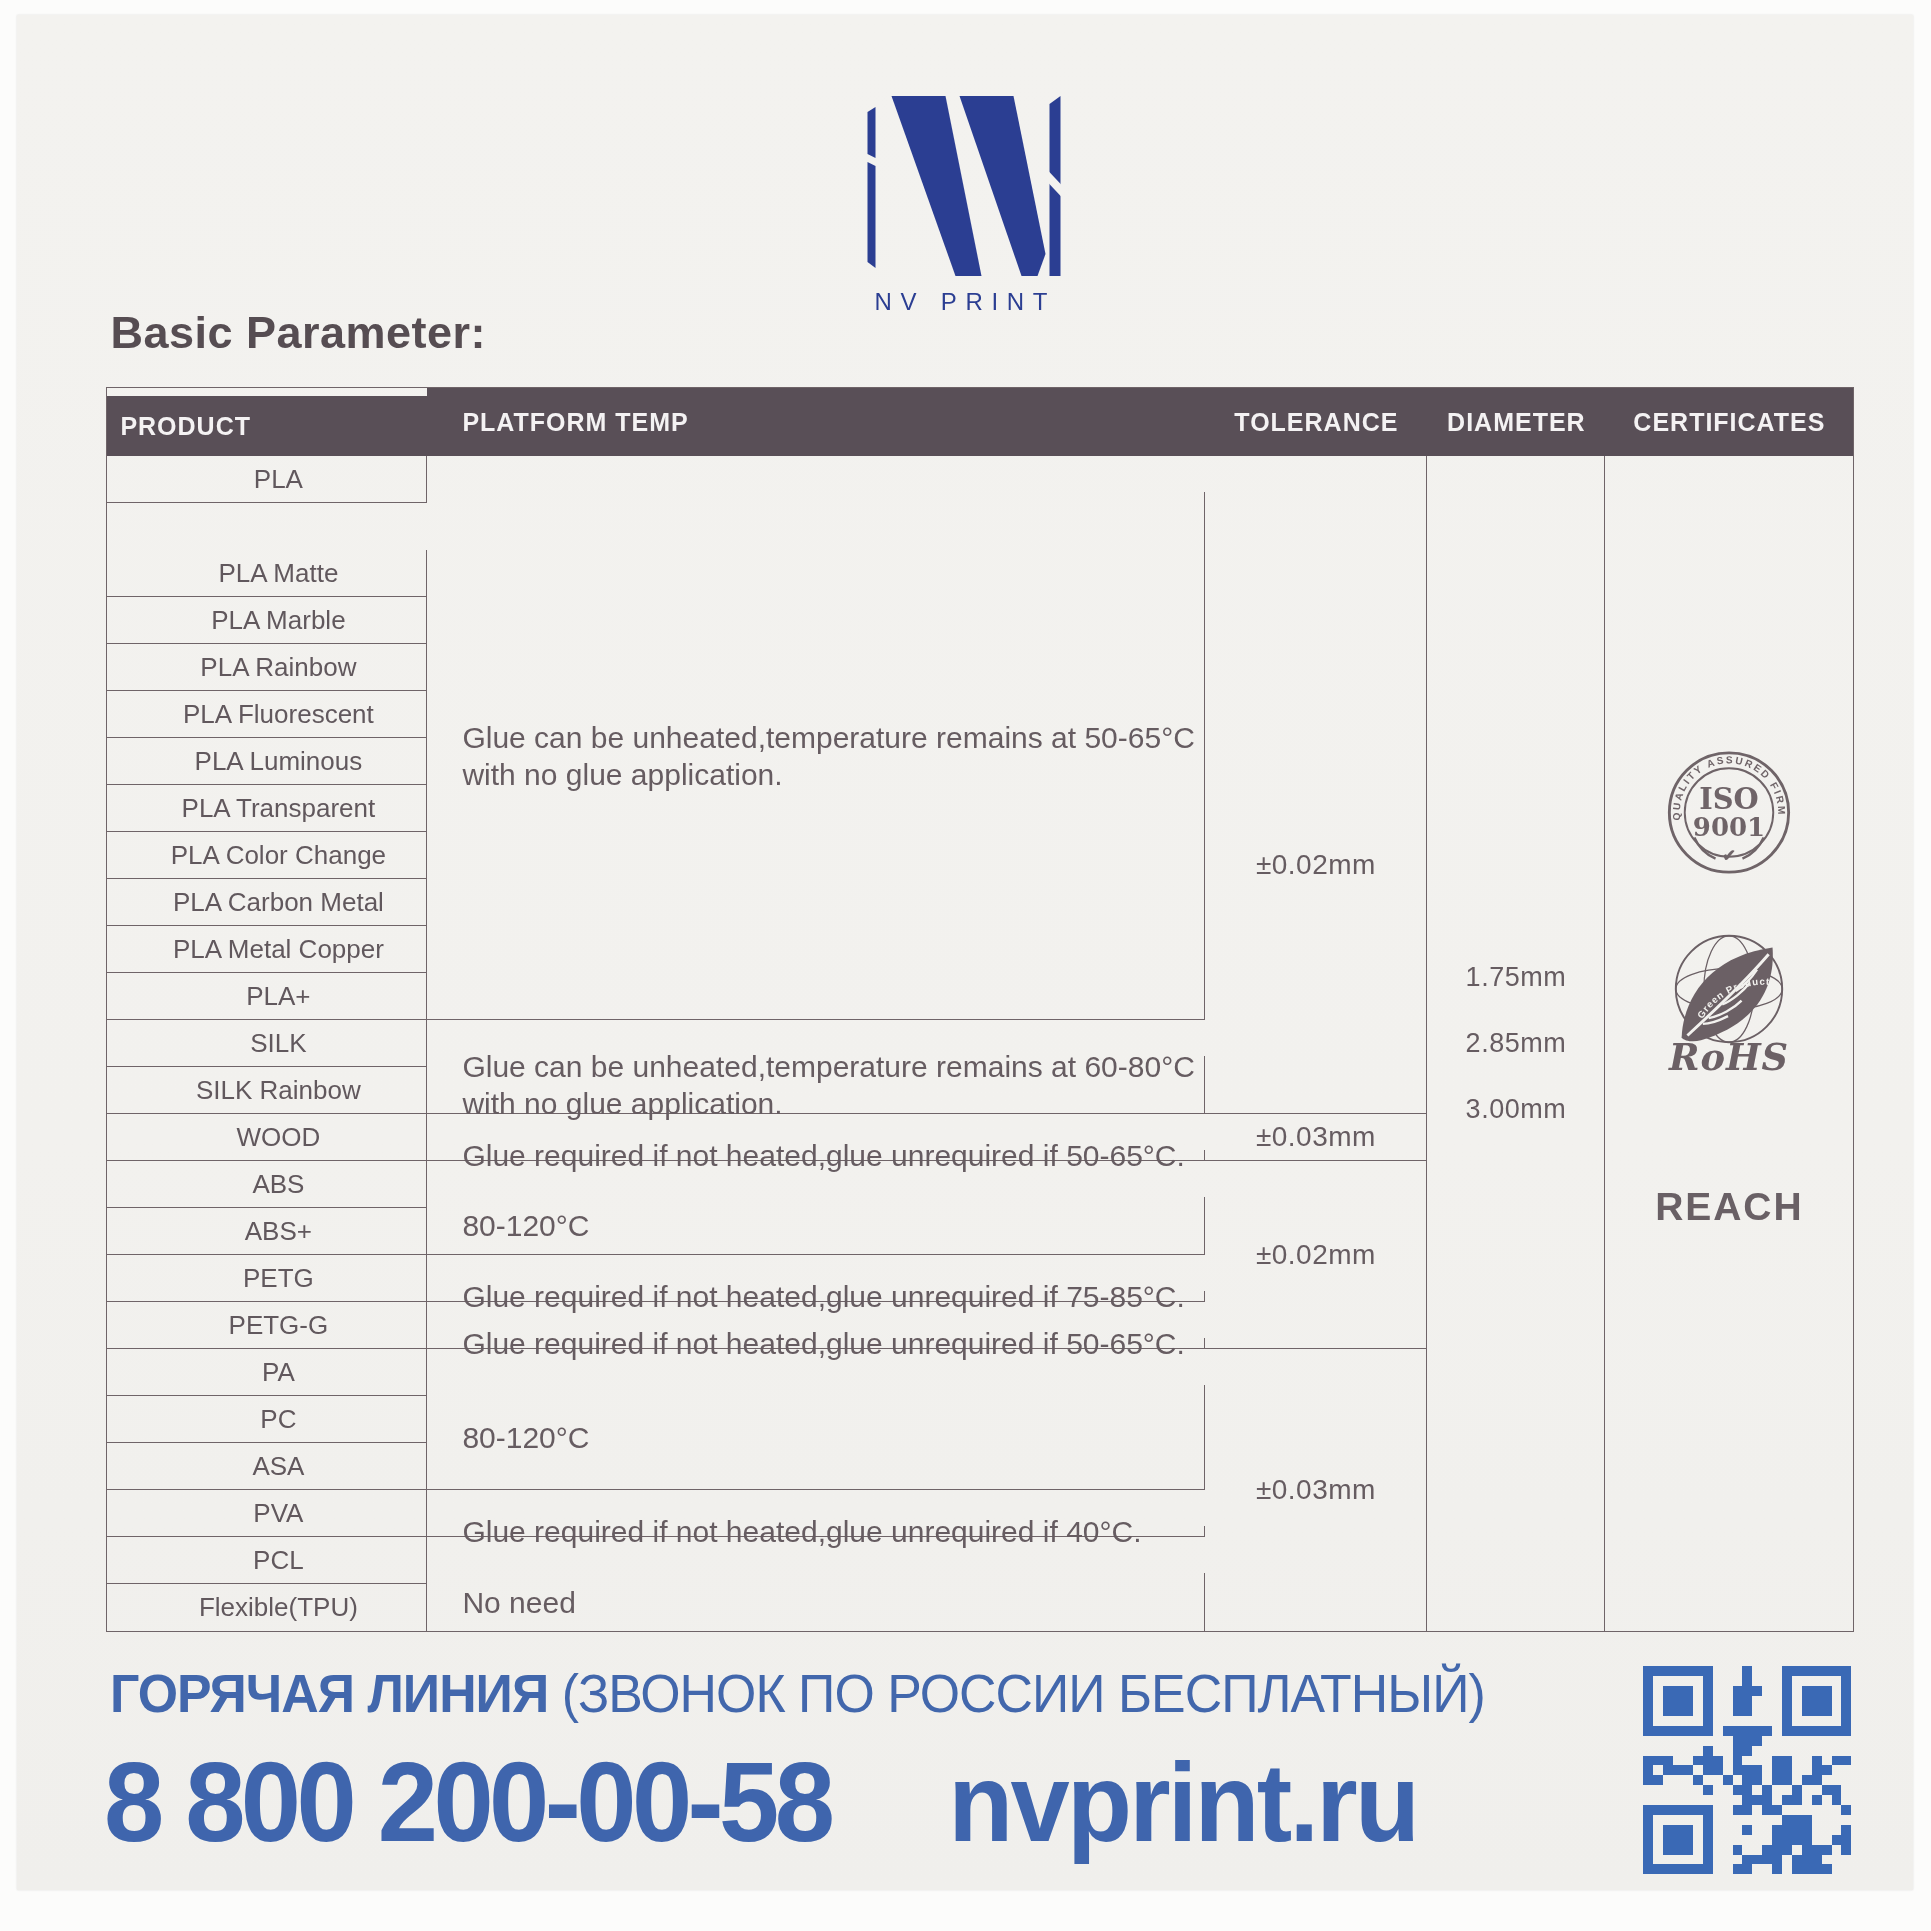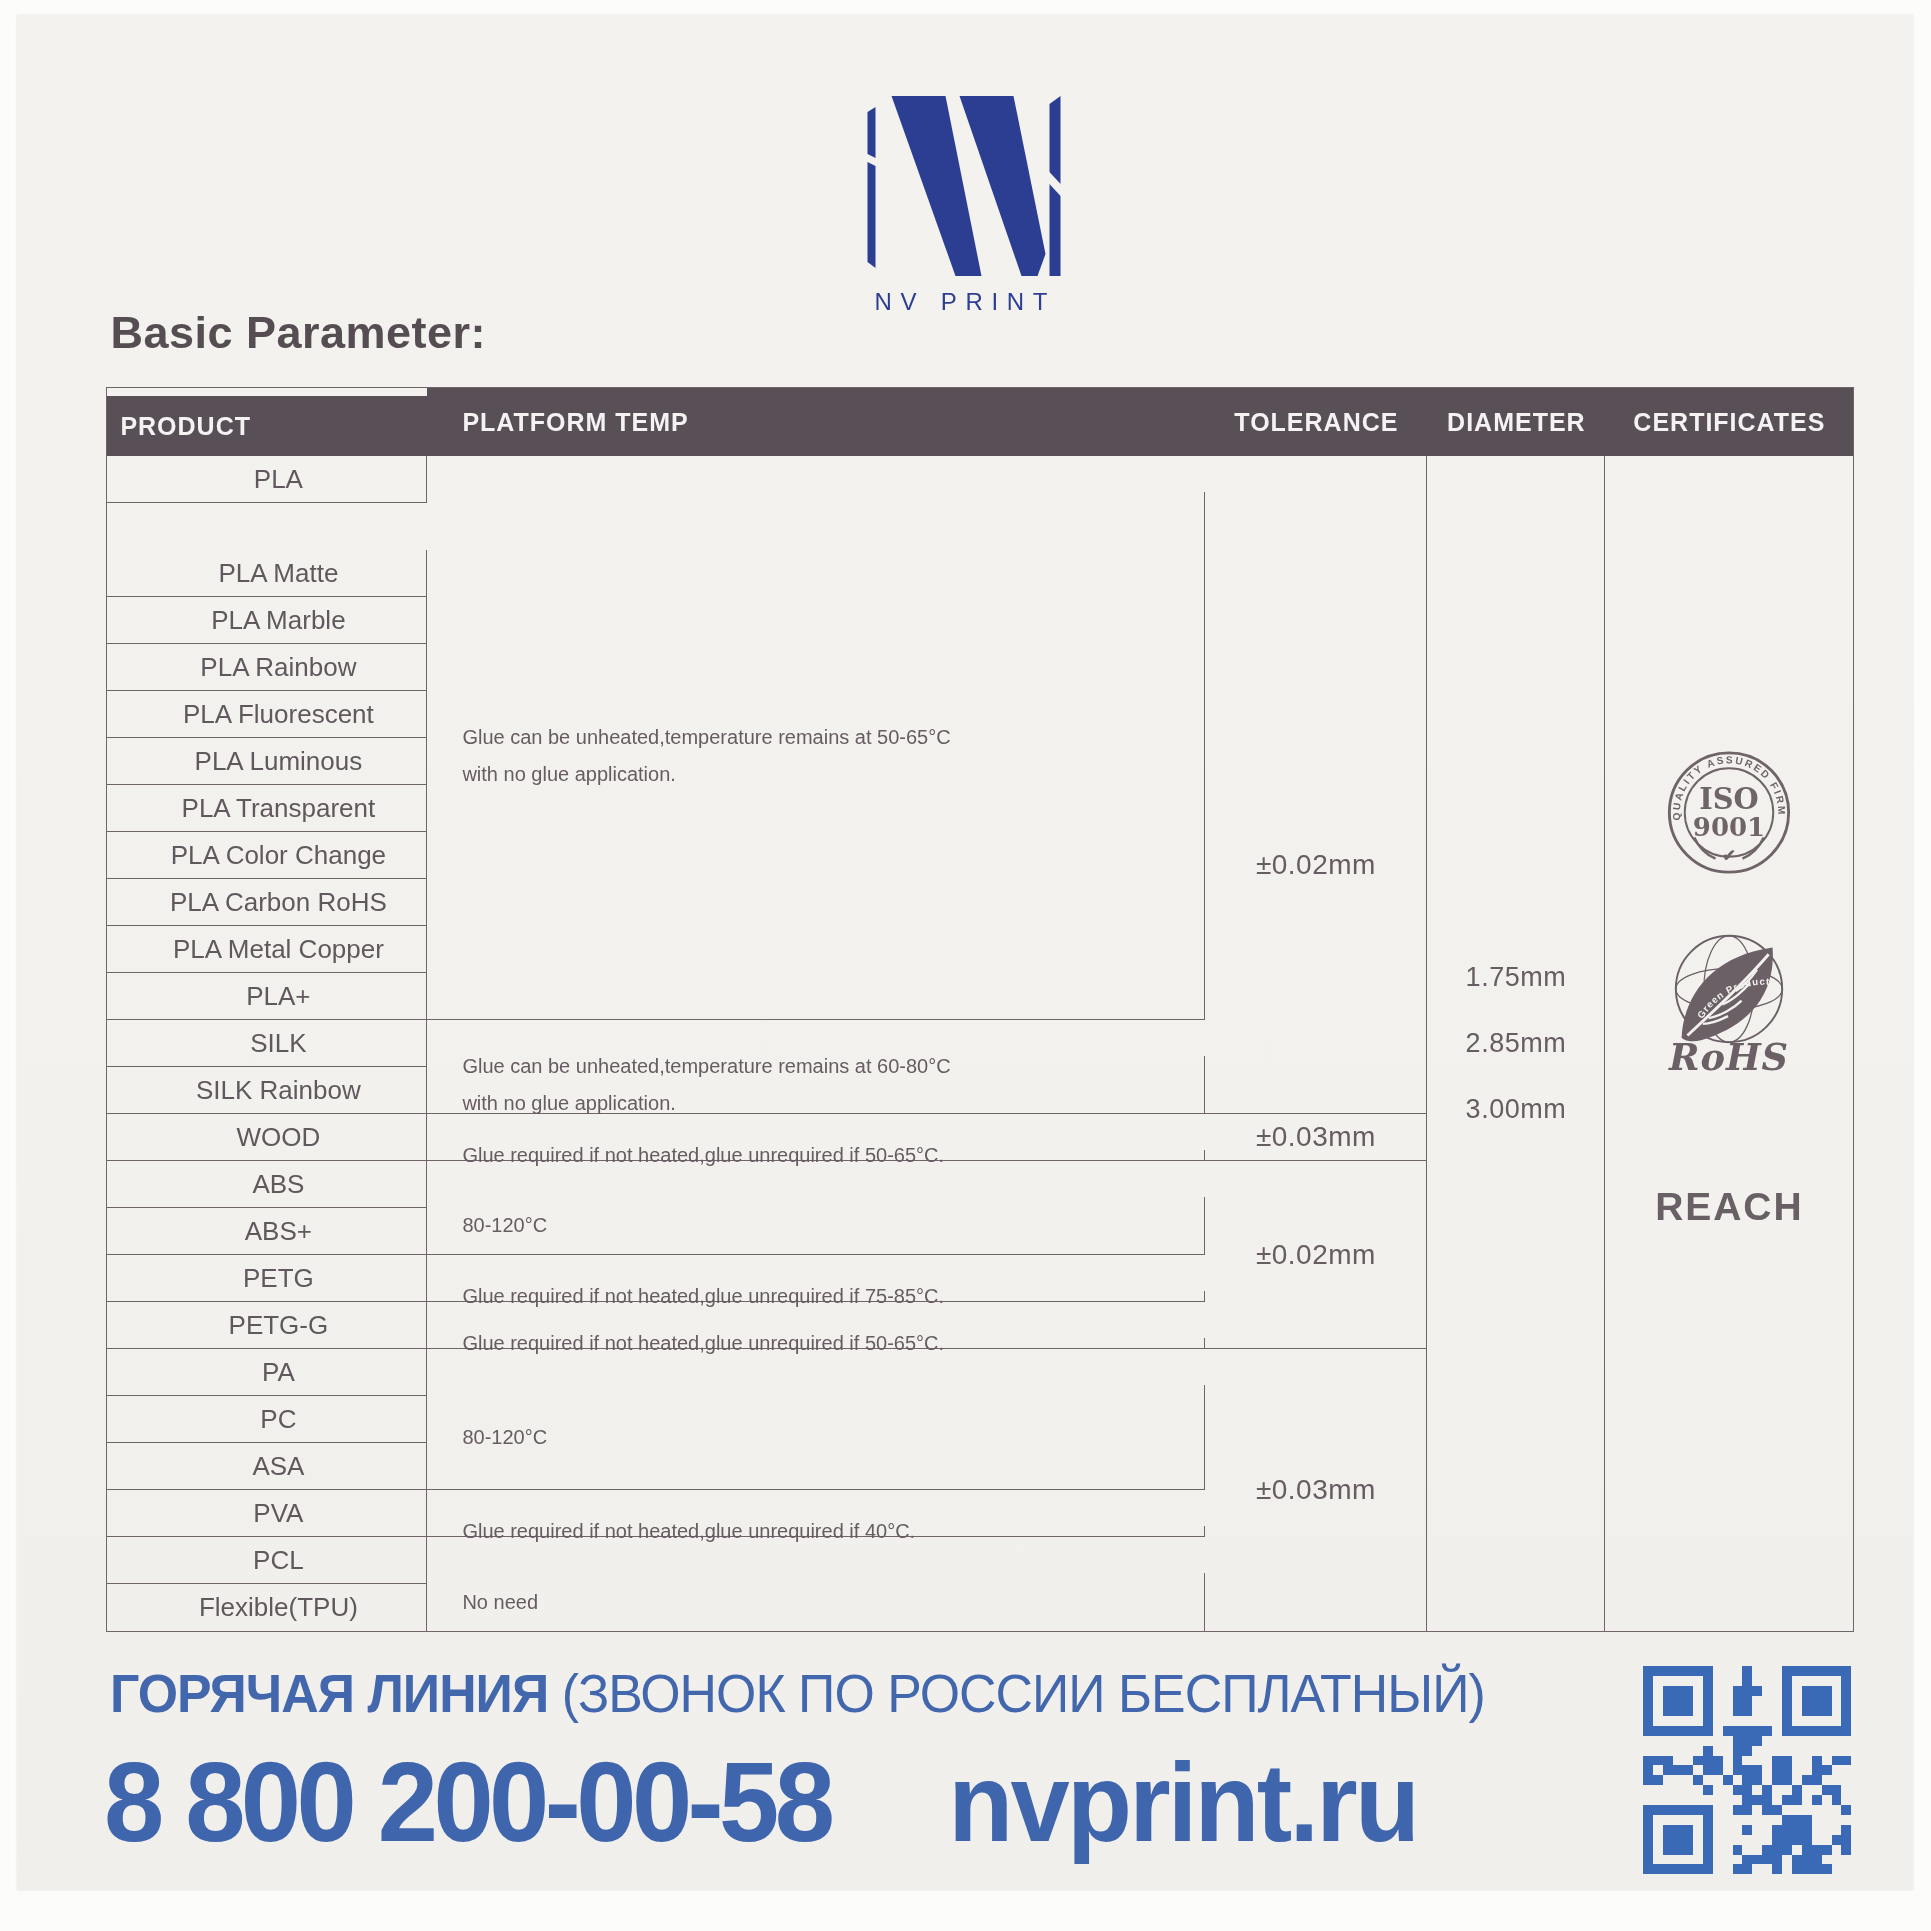--- a/index.html
+++ b/index.html
@@ -55,21 +55,21 @@
   .h-cell.p2{padding-left:35px;}
   .cell{
     border-right:1.9px solid var(--line);
     border-bottom:1.9px solid var(--line);
     color:var(--txt);
     display:flex;flex-direction:column;justify-content:center;
   }
   .cell.no-r{border-right:none;}
   .cell.no-b{border-bottom:none;}
   .product-cell{font-size:26px;padding-left:23px;color:#61585d;text-align:center;}
-  .temp-cell{font-size:20px;padding-left:35px;line-height:37px;margin-top:36px;}
+  .temp-cell{font-size:30px;padding-left:35px;line-height:37px;margin-top:36px;}
   .tol-cell{font-size:28px;align-items:center;letter-spacing:0.5px;}
   .tol-cell.low{padding-top:160px;}
   .dia-cell{font-size:27px;align-items:center;gap:35px;letter-spacing:0.5px;}
   .cert-cell{position:relative;align-items:center;}
   .iso-badge{position:absolute;top:293px;left:50%;transform:translateX(-50%);}
   .rohs-badge{position:absolute;top:475px;left:50%;transform:translateX(-50%);}
   .reach-label{
     position:absolute;top:729px;left:0;width:100%;text-align:center;
     font-size:39px;font-weight:700;letter-spacing:1.9px;color:#696065;
   }
@@ -181,21 +181,21 @@
       <div class="cell product-cell" style="grid-area: 8 / 1 / span 1;">
         <span>PLA Luminous</span>
       </div>
       <div class="cell product-cell" style="grid-area: 9 / 1 / span 1;">
         <span>PLA Transparent</span>
       </div>
       <div class="cell product-cell" style="grid-area: 10 / 1 / span 1;">
         <span>PLA Color Change</span>
       </div>
       <div class="cell product-cell" style="grid-area: 11 / 1 / span 1;">
-        <span>PLA Carbon RoHS</span>
+        <span>PLA Carbon Metal</span>
       </div>
       <div class="cell product-cell" style="grid-area: 12 / 1 / span 1;">
         <span>PLA Metal Copper</span>
       </div>
       <div class="cell product-cell" style="grid-area: 13 / 1 / span 1;">
         <span>PLA+</span>
       </div>
       <div class="cell product-cell" style="grid-area: 14 / 1 / span 1;">
         <span>SILK</span>
       </div>

